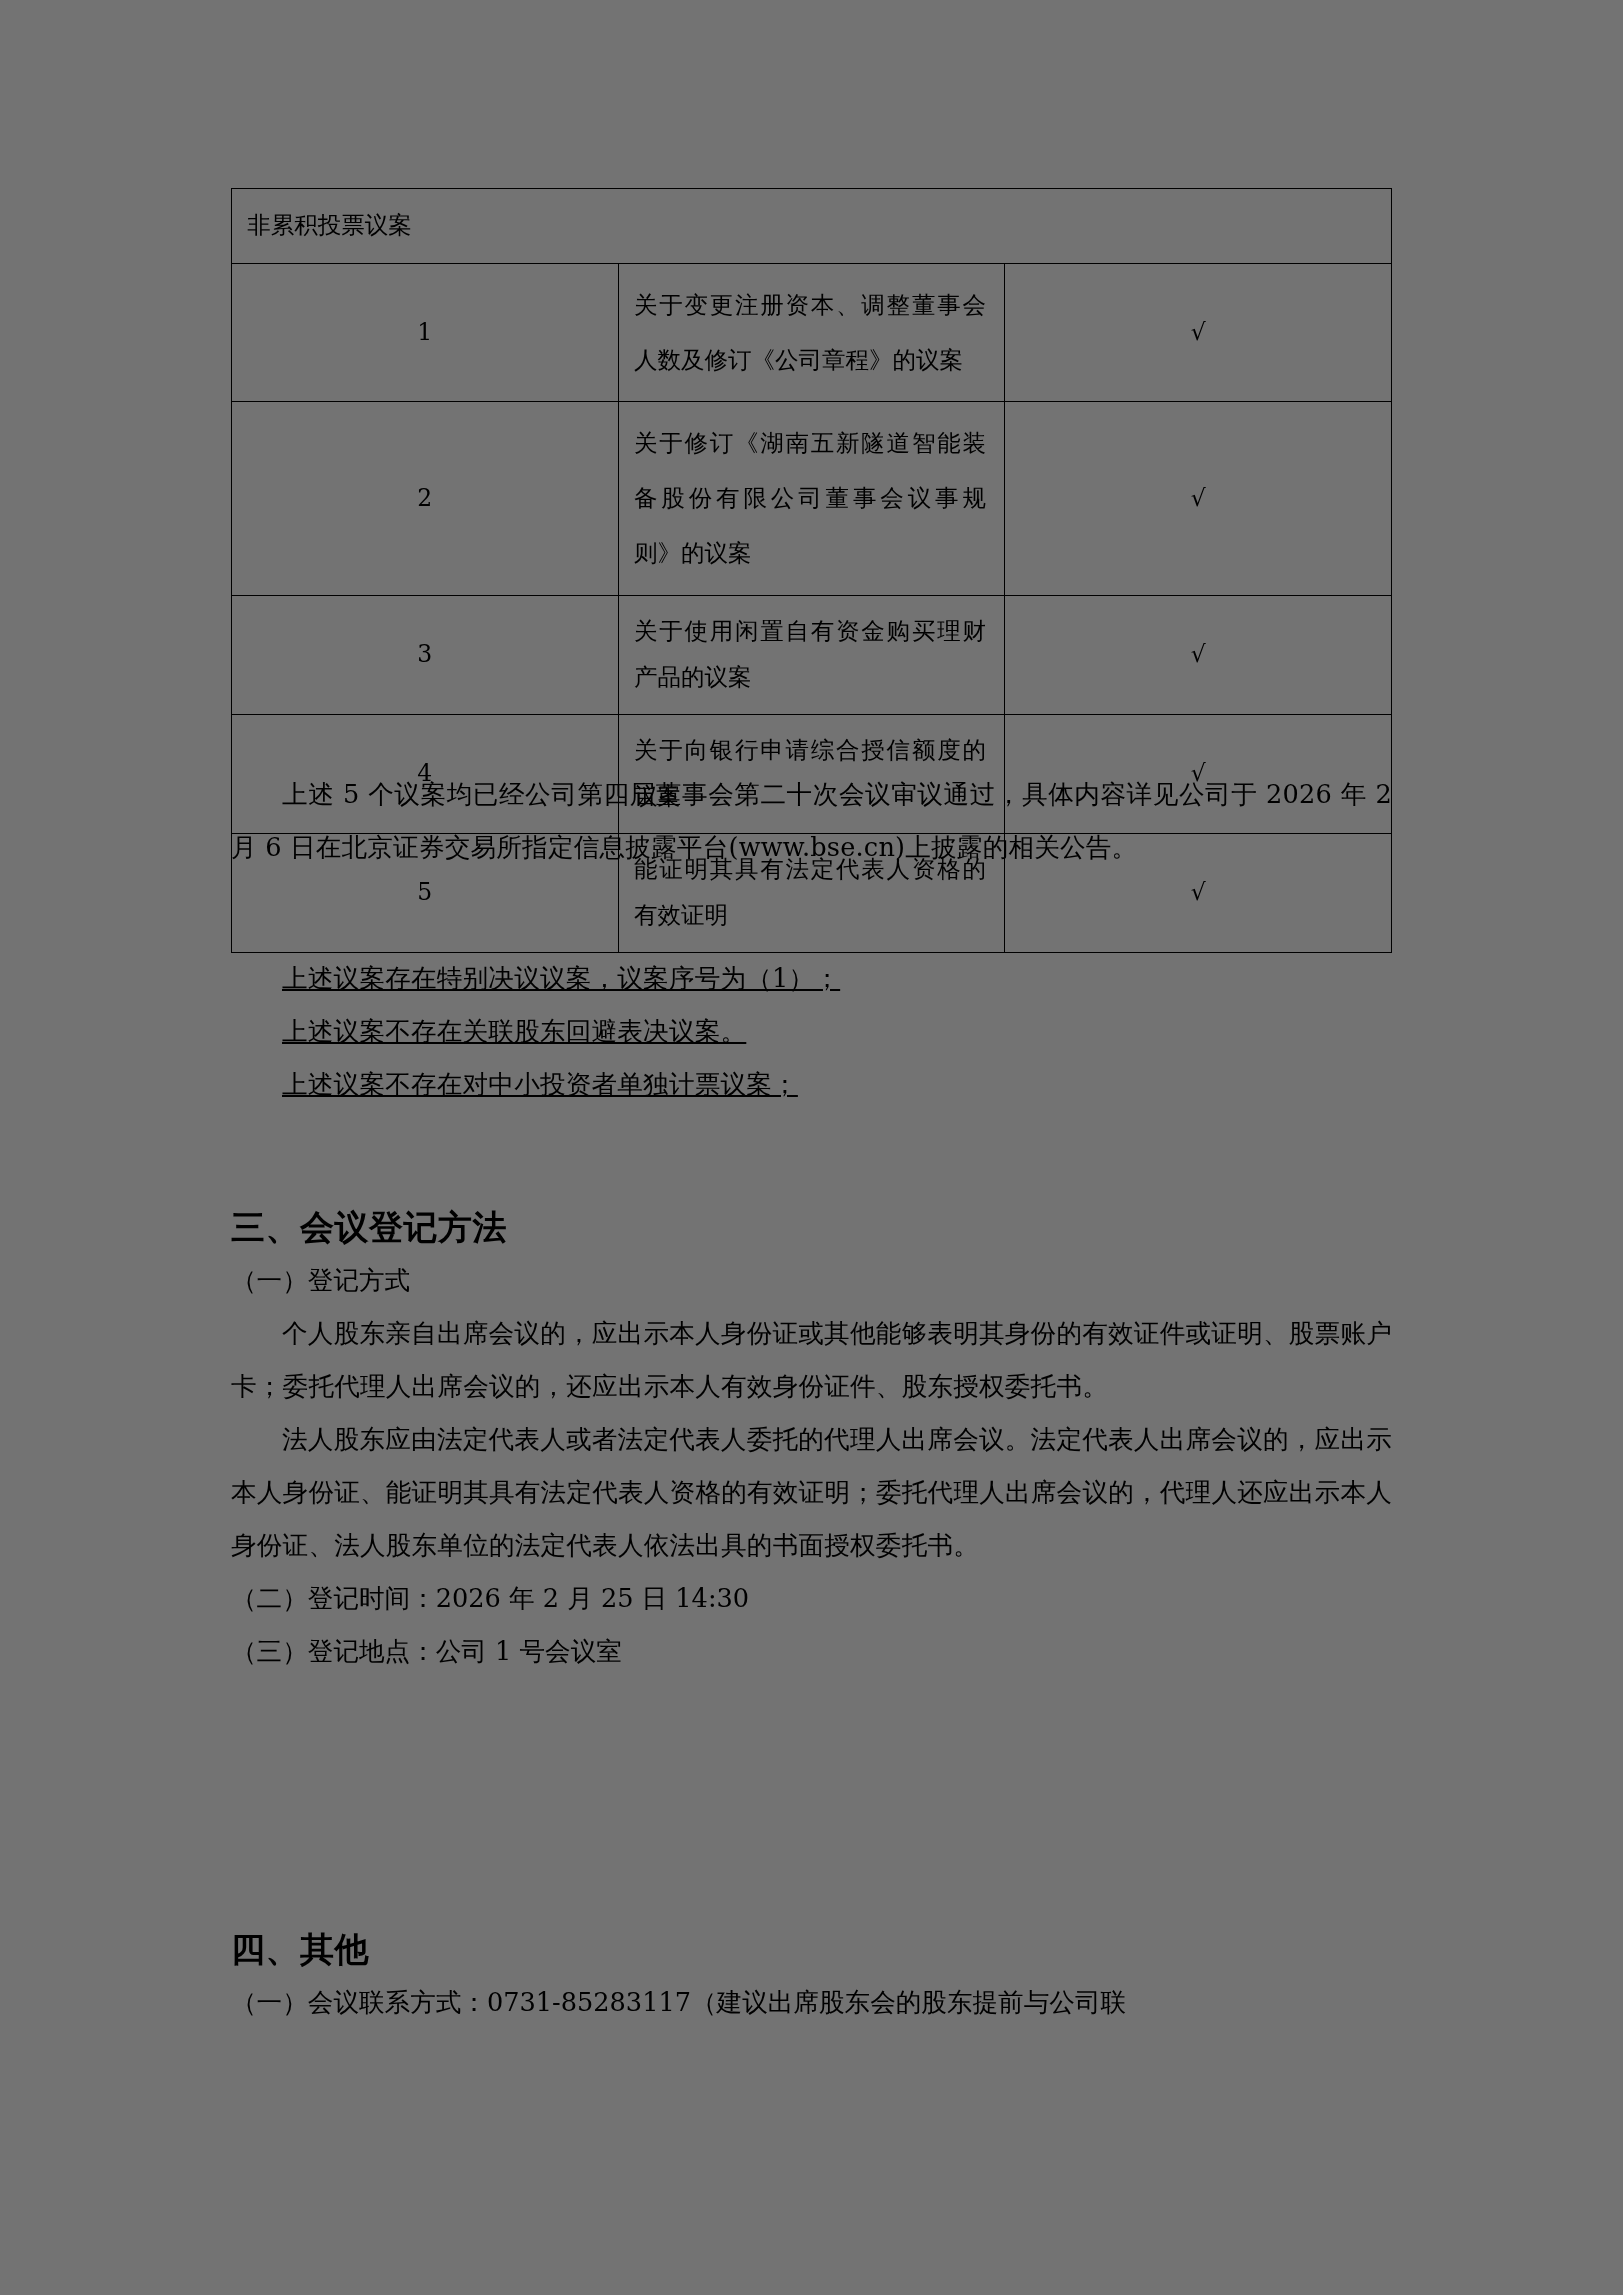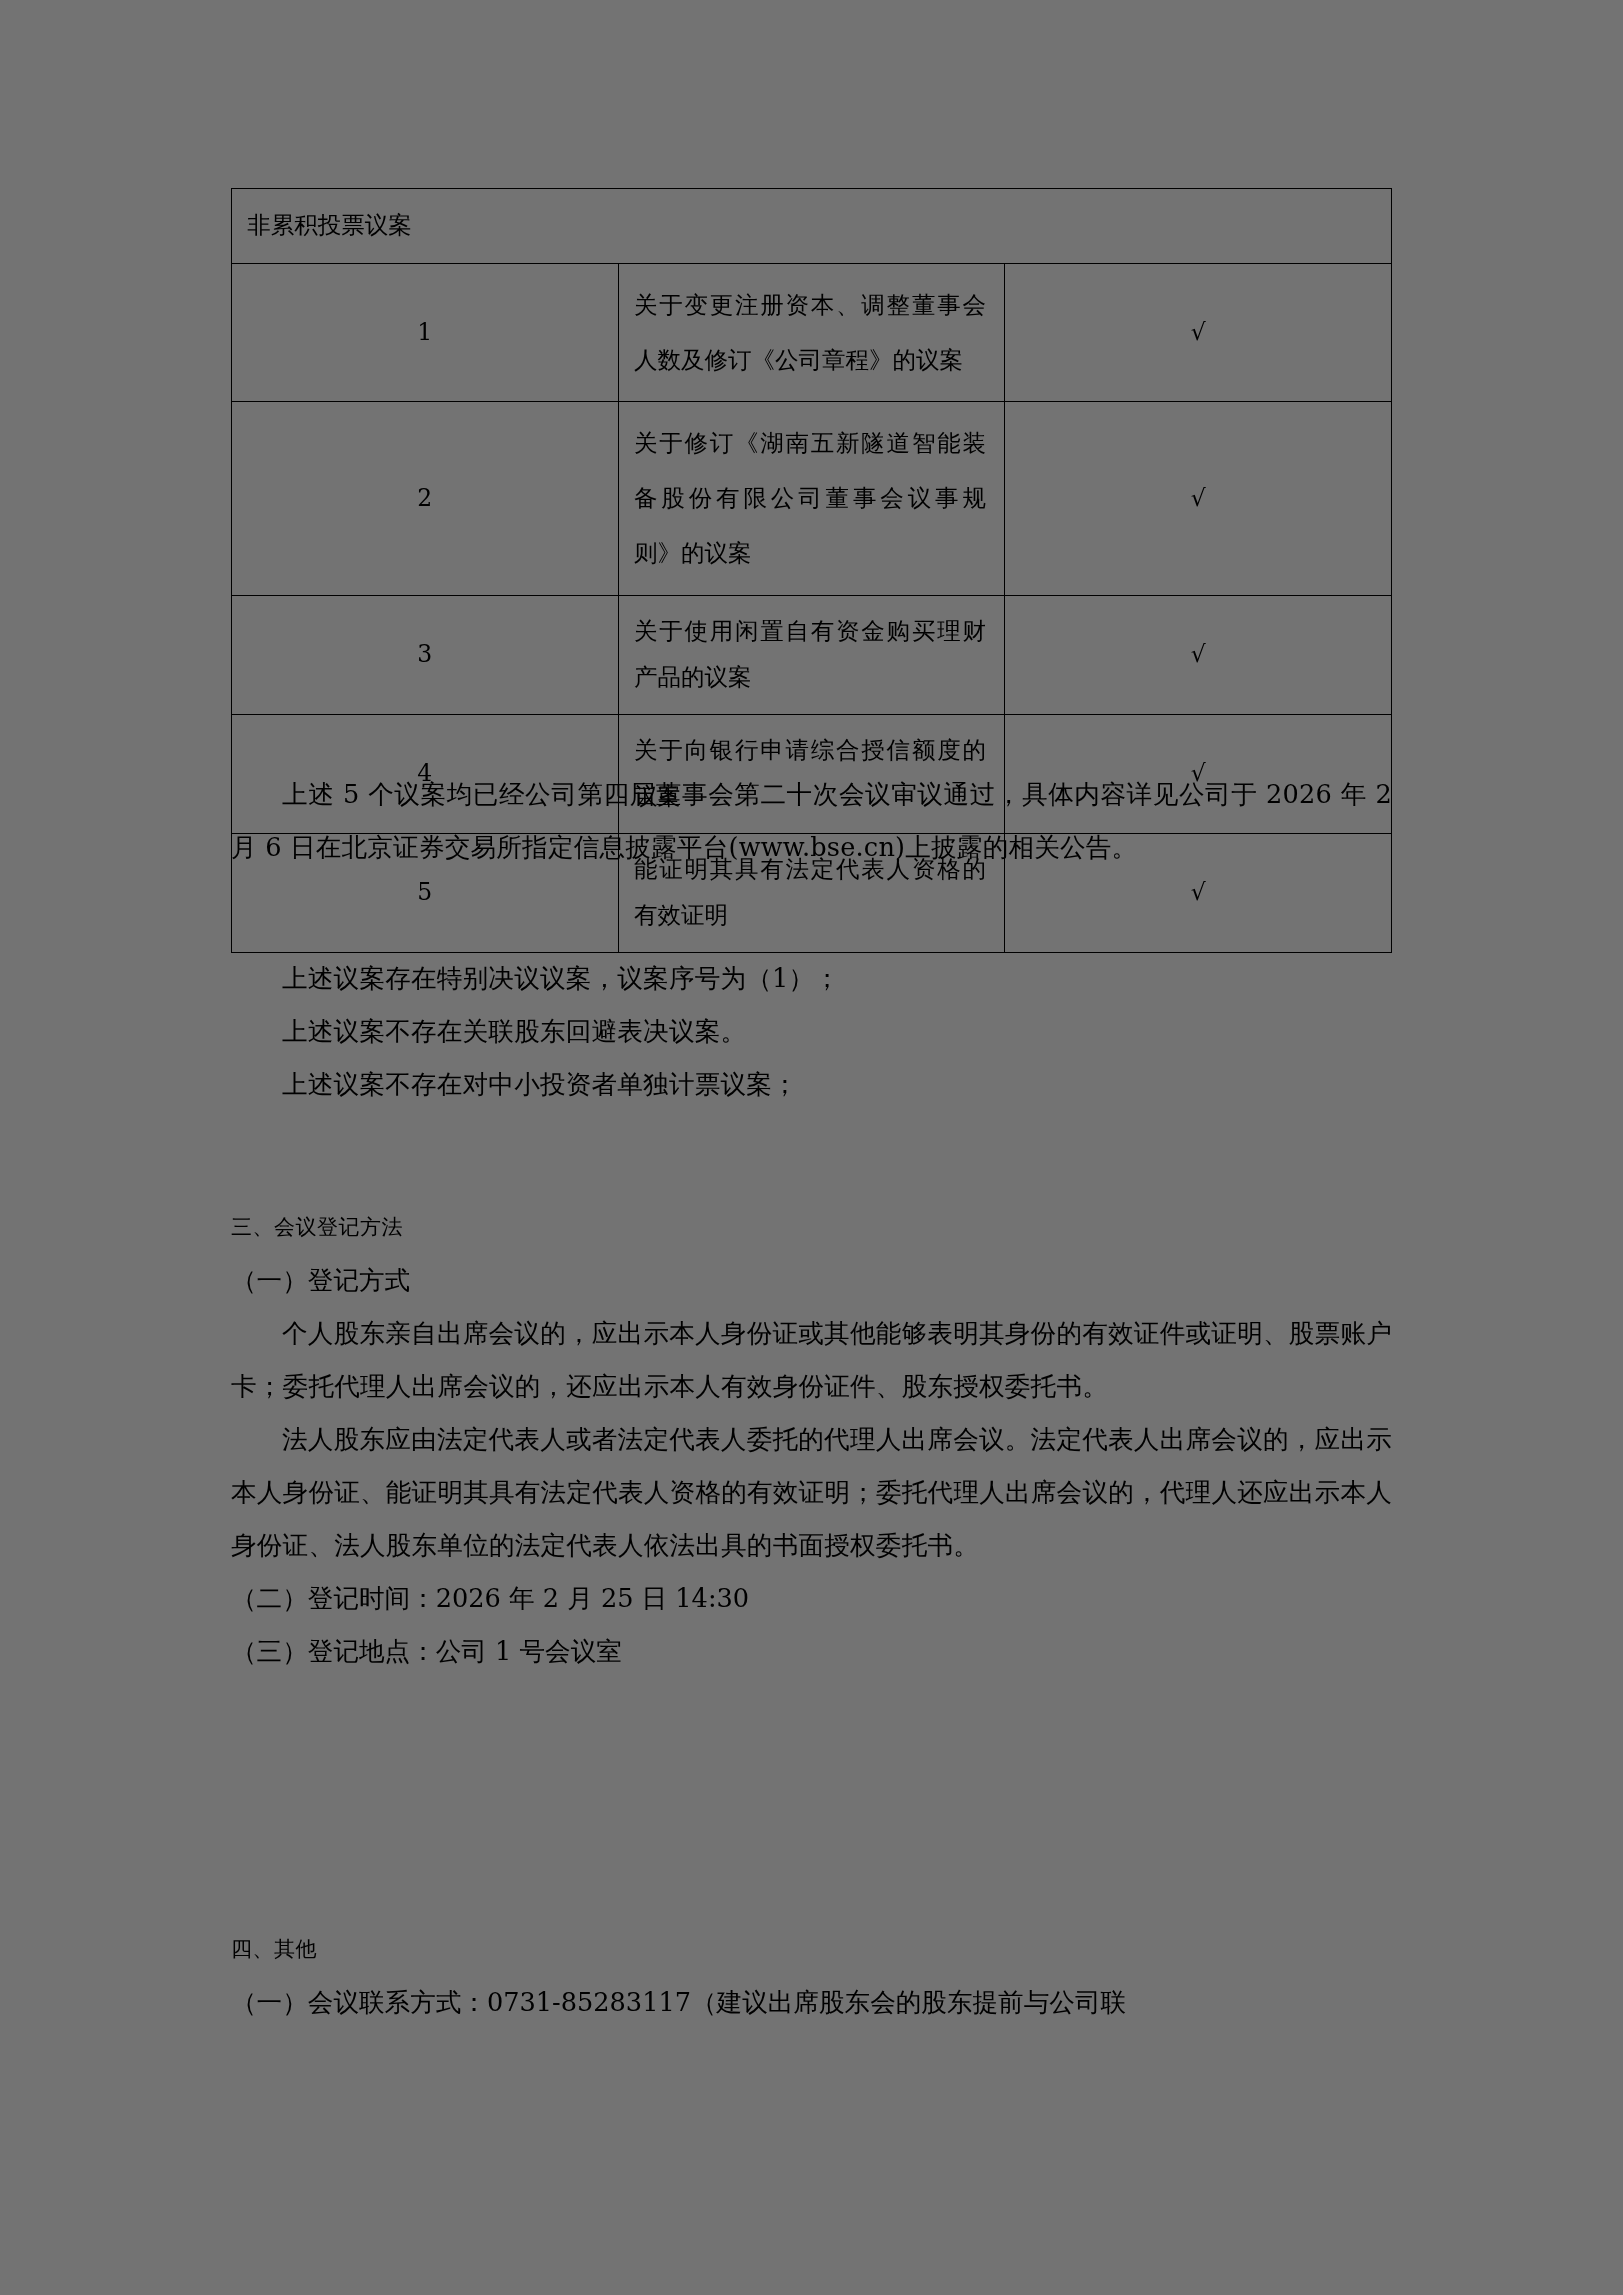--- a/index.html
+++ b/index.html
@@ -84,23 +84,23 @@
   }
   p.sub {
     margin: 0;
     font-size: 25.6px;
     line-height: 53px;
     text-indent: 0;
     text-align: left;
   }
   h2.sec {
     margin: 0;
-    font-size: 21px;
+    font-size: 34px;
     line-height: 53px;
-    font-weight: normal;
+    font-weight: bold;
     text-indent: 0;
     letter-spacing: 0.5px;
   }
 </style>
 </head>
 <body>
 
 <div class="page">
   <div class="content">
 
@@ -134,21 +134,21 @@
           <td class="col-title cell-title">能证明其具有法定代表人资格的有效证明</td>
           <td class="col-mark cell-mark">√</td>
         </tr>
       </tbody>
     </table>
 
     <div class="body-block" style="top:768px;">
       <p class="para">上述 5 个议案均已经公司第四届董事会第二十次会议审议通过，具体内容详见公司于 2026 年 2 月 6 日在北京证券交易所指定信息披露平台(www.bse.cn)上披露的相关公告。</p>
     </div>
 
-    <div class="body-block" style="top:952px;">
+    <div class="body-block" style="top:952px;text-decoration:underline;">
       <p class="para">上述议案存在特别决议议案，议案序号为（1）；</p>
       <p class="para">上述议案不存在关联股东回避表决议案。</p>
       <p class="para">上述议案不存在对中小投资者单独计票议案；</p>
     </div>
 
     <div class="body-block" style="top:1201px;">
       <h2 class="sec">三、会议登记方法</h2>
       <p class="sub">（一）登记方式</p>
       <p class="para">个人股东亲自出席会议的，应出示本人身份证或其他能够表明其身份的有效证件或证明、股票账户卡；委托代理人出席会议的，还应出示本人有效身份证件、股东授权委托书。</p>
       <p class="para">法人股东应由法定代表人或者法定代表人委托的代理人出席会议。法定代表人出席会议的，应出示本人身份证、能证明其具有法定代表人资格的有效证明；委托代理人出席会议的，代理人还应出示本人身份证、法人股东单位的法定代表人依法出具的书面授权委托书。</p>

